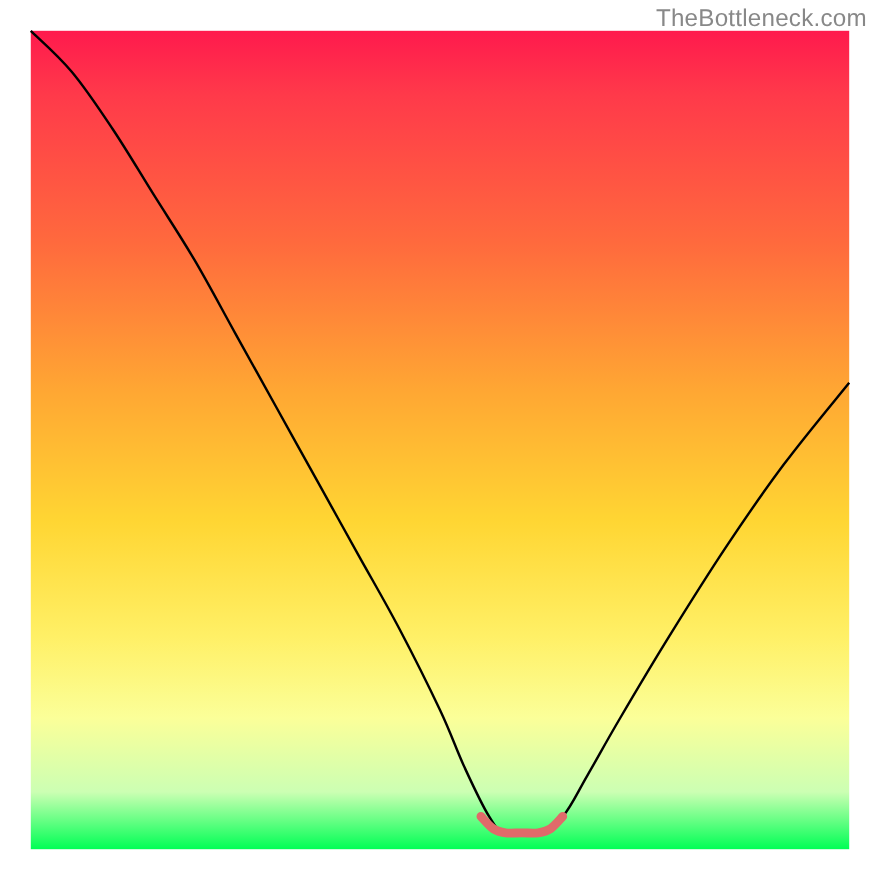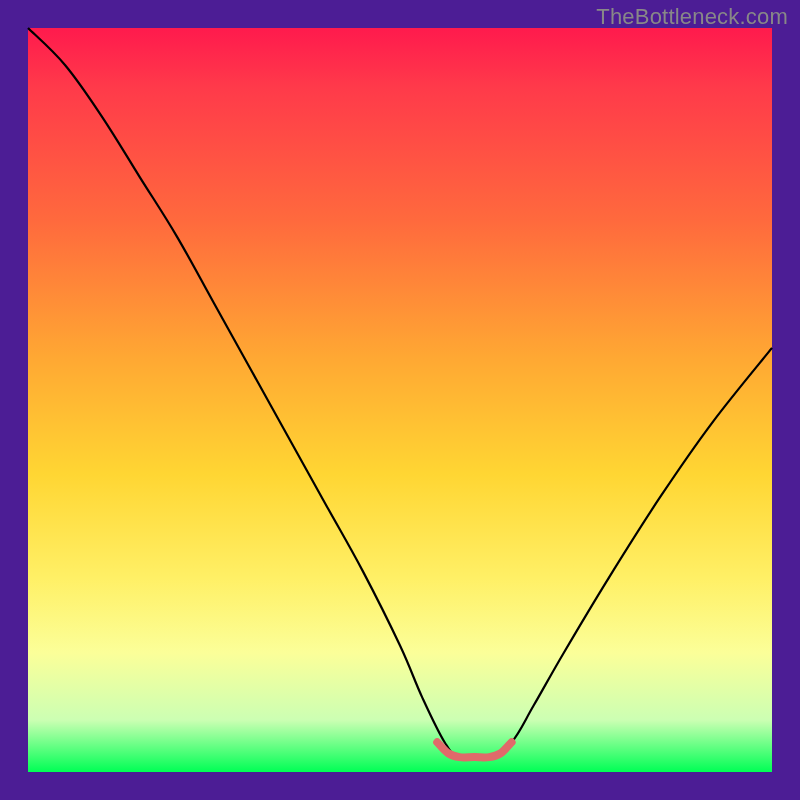--- a/index.html
+++ b/index.html
@@ -8,21 +8,21 @@
     width: 800px;
     height: 800px;
     background: #000;
     font-family: Arial, Helvetica, sans-serif;
     overflow: hidden;
   }
   .chart-container {
     position: relative;
     width: 800px;
     height: 800px;
-    background: #4c1d95;
+    background: #ffffff;
   }
   .plot-area {
     position: absolute;
     left: 28px;
     top: 28px;
     width: 744px;
     height: 744px;
     
     background: linear-gradient(
       to bottom,

